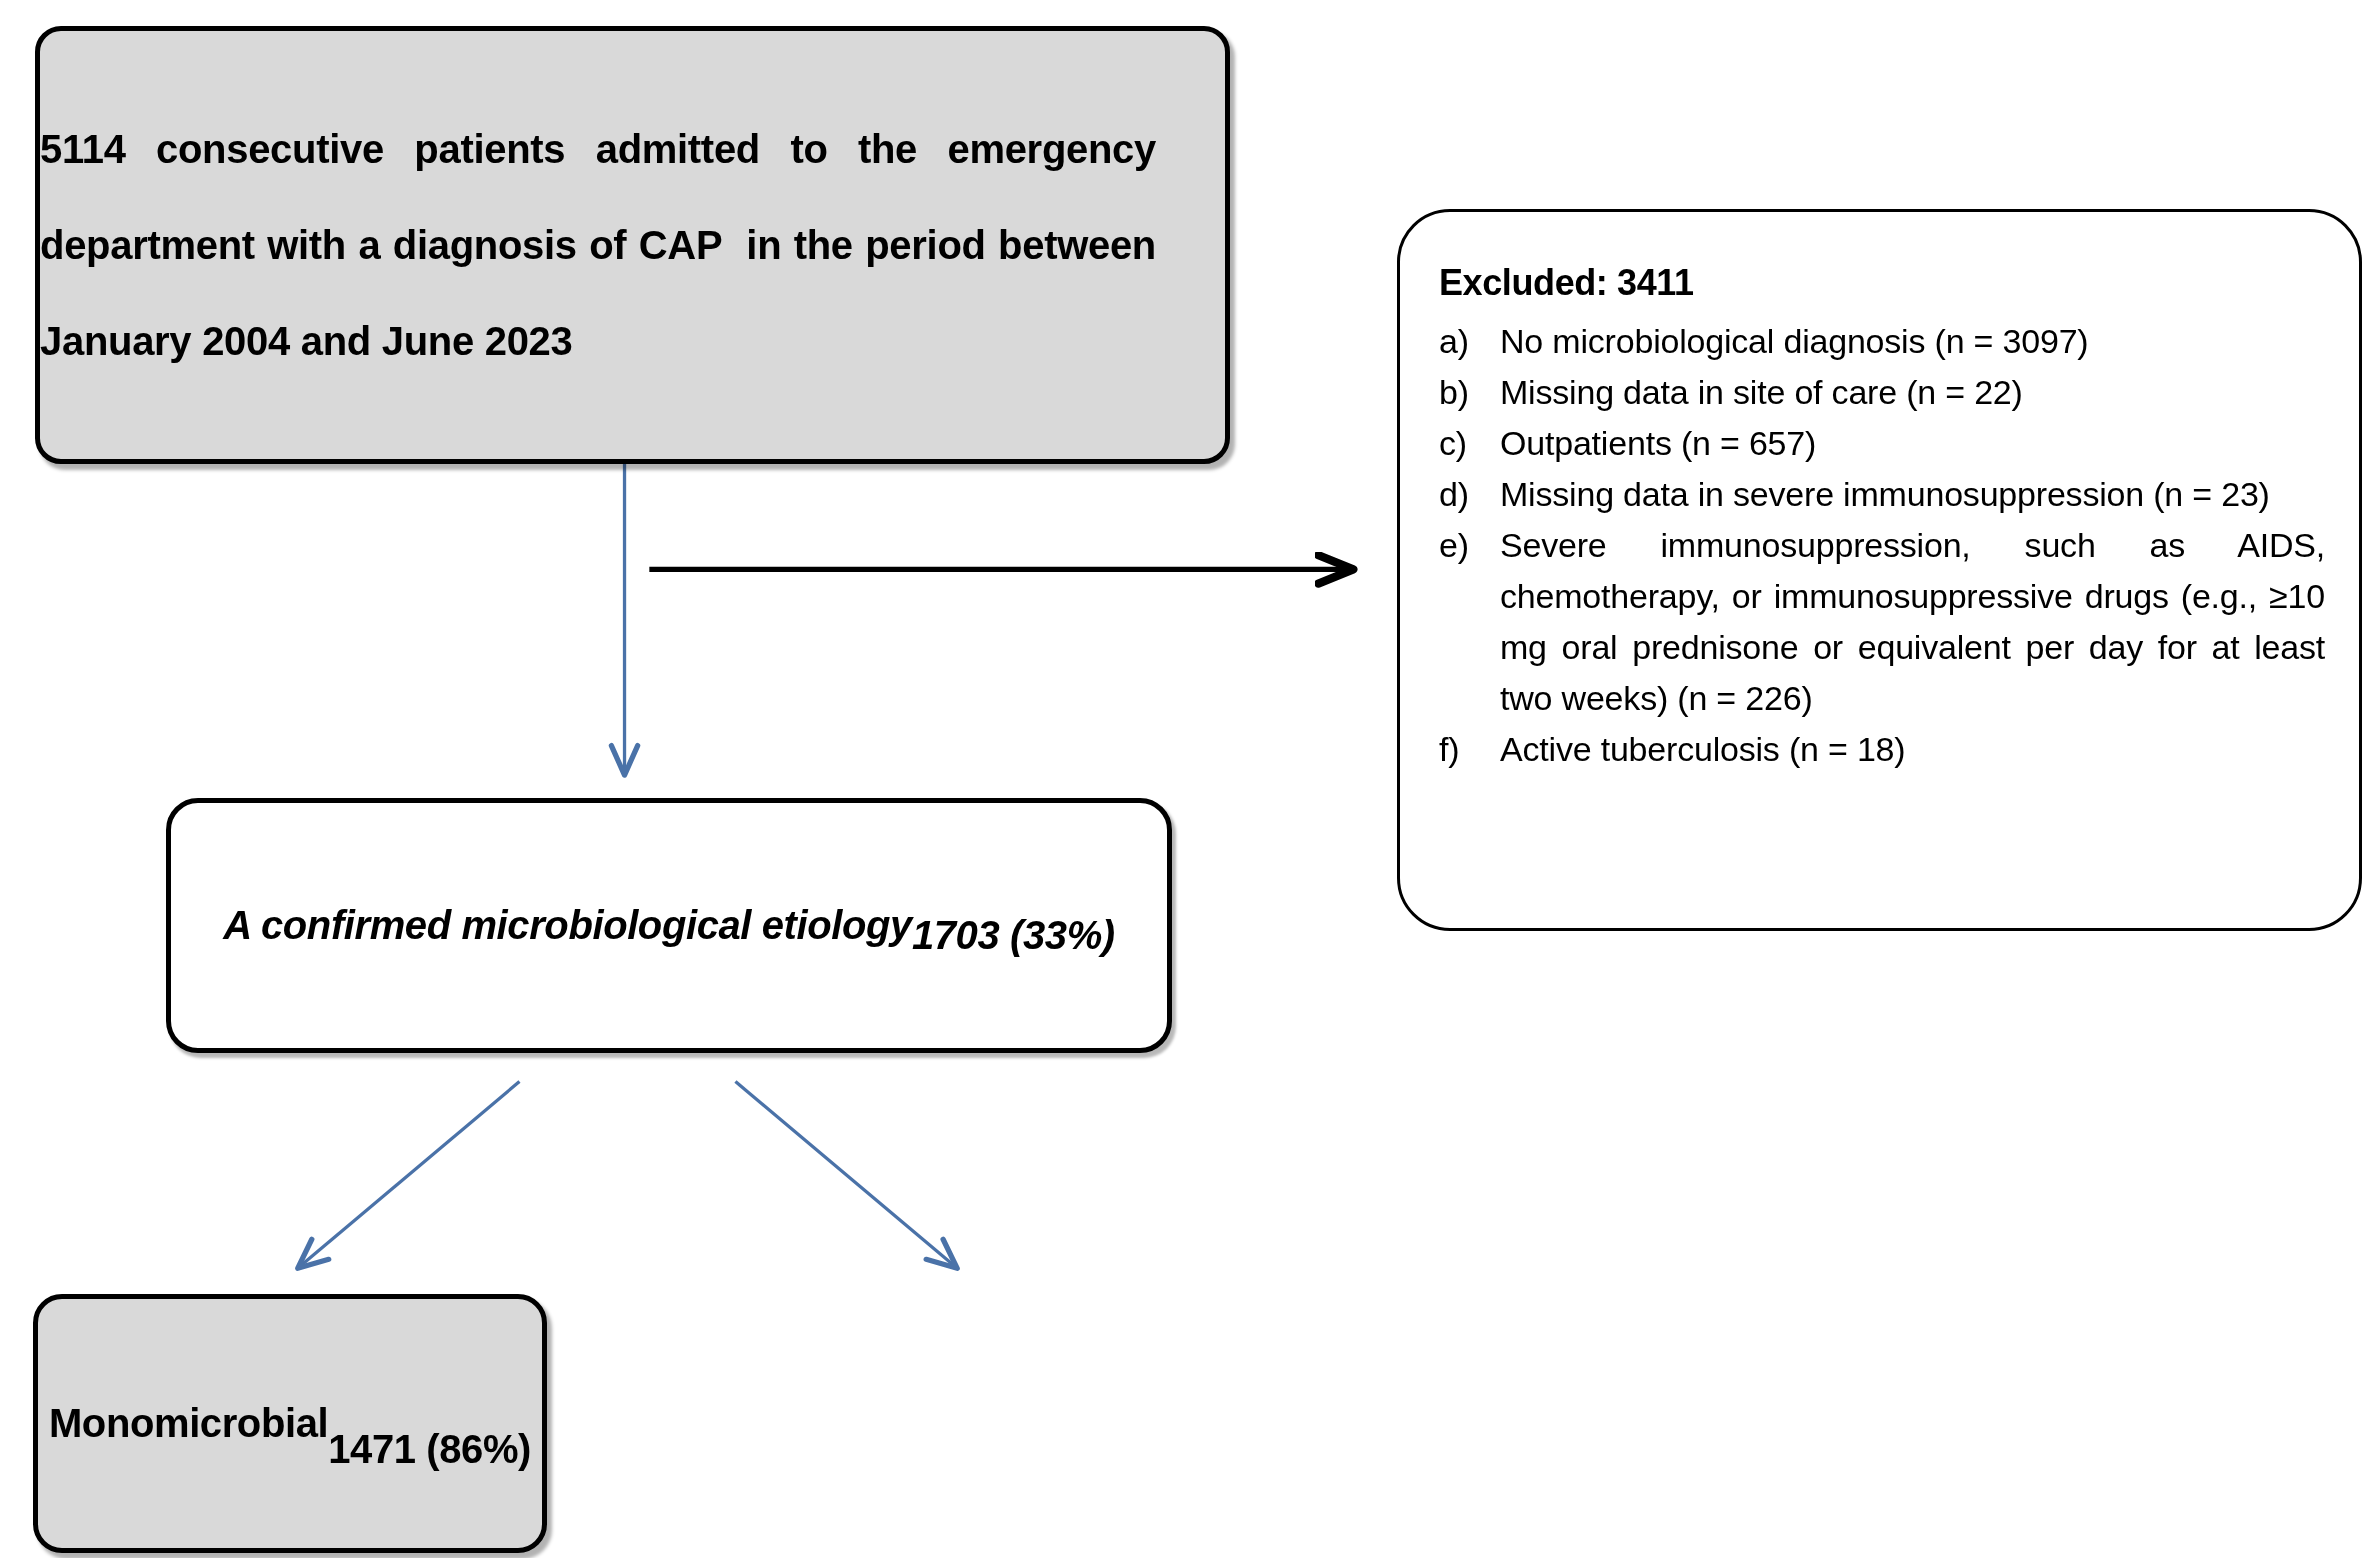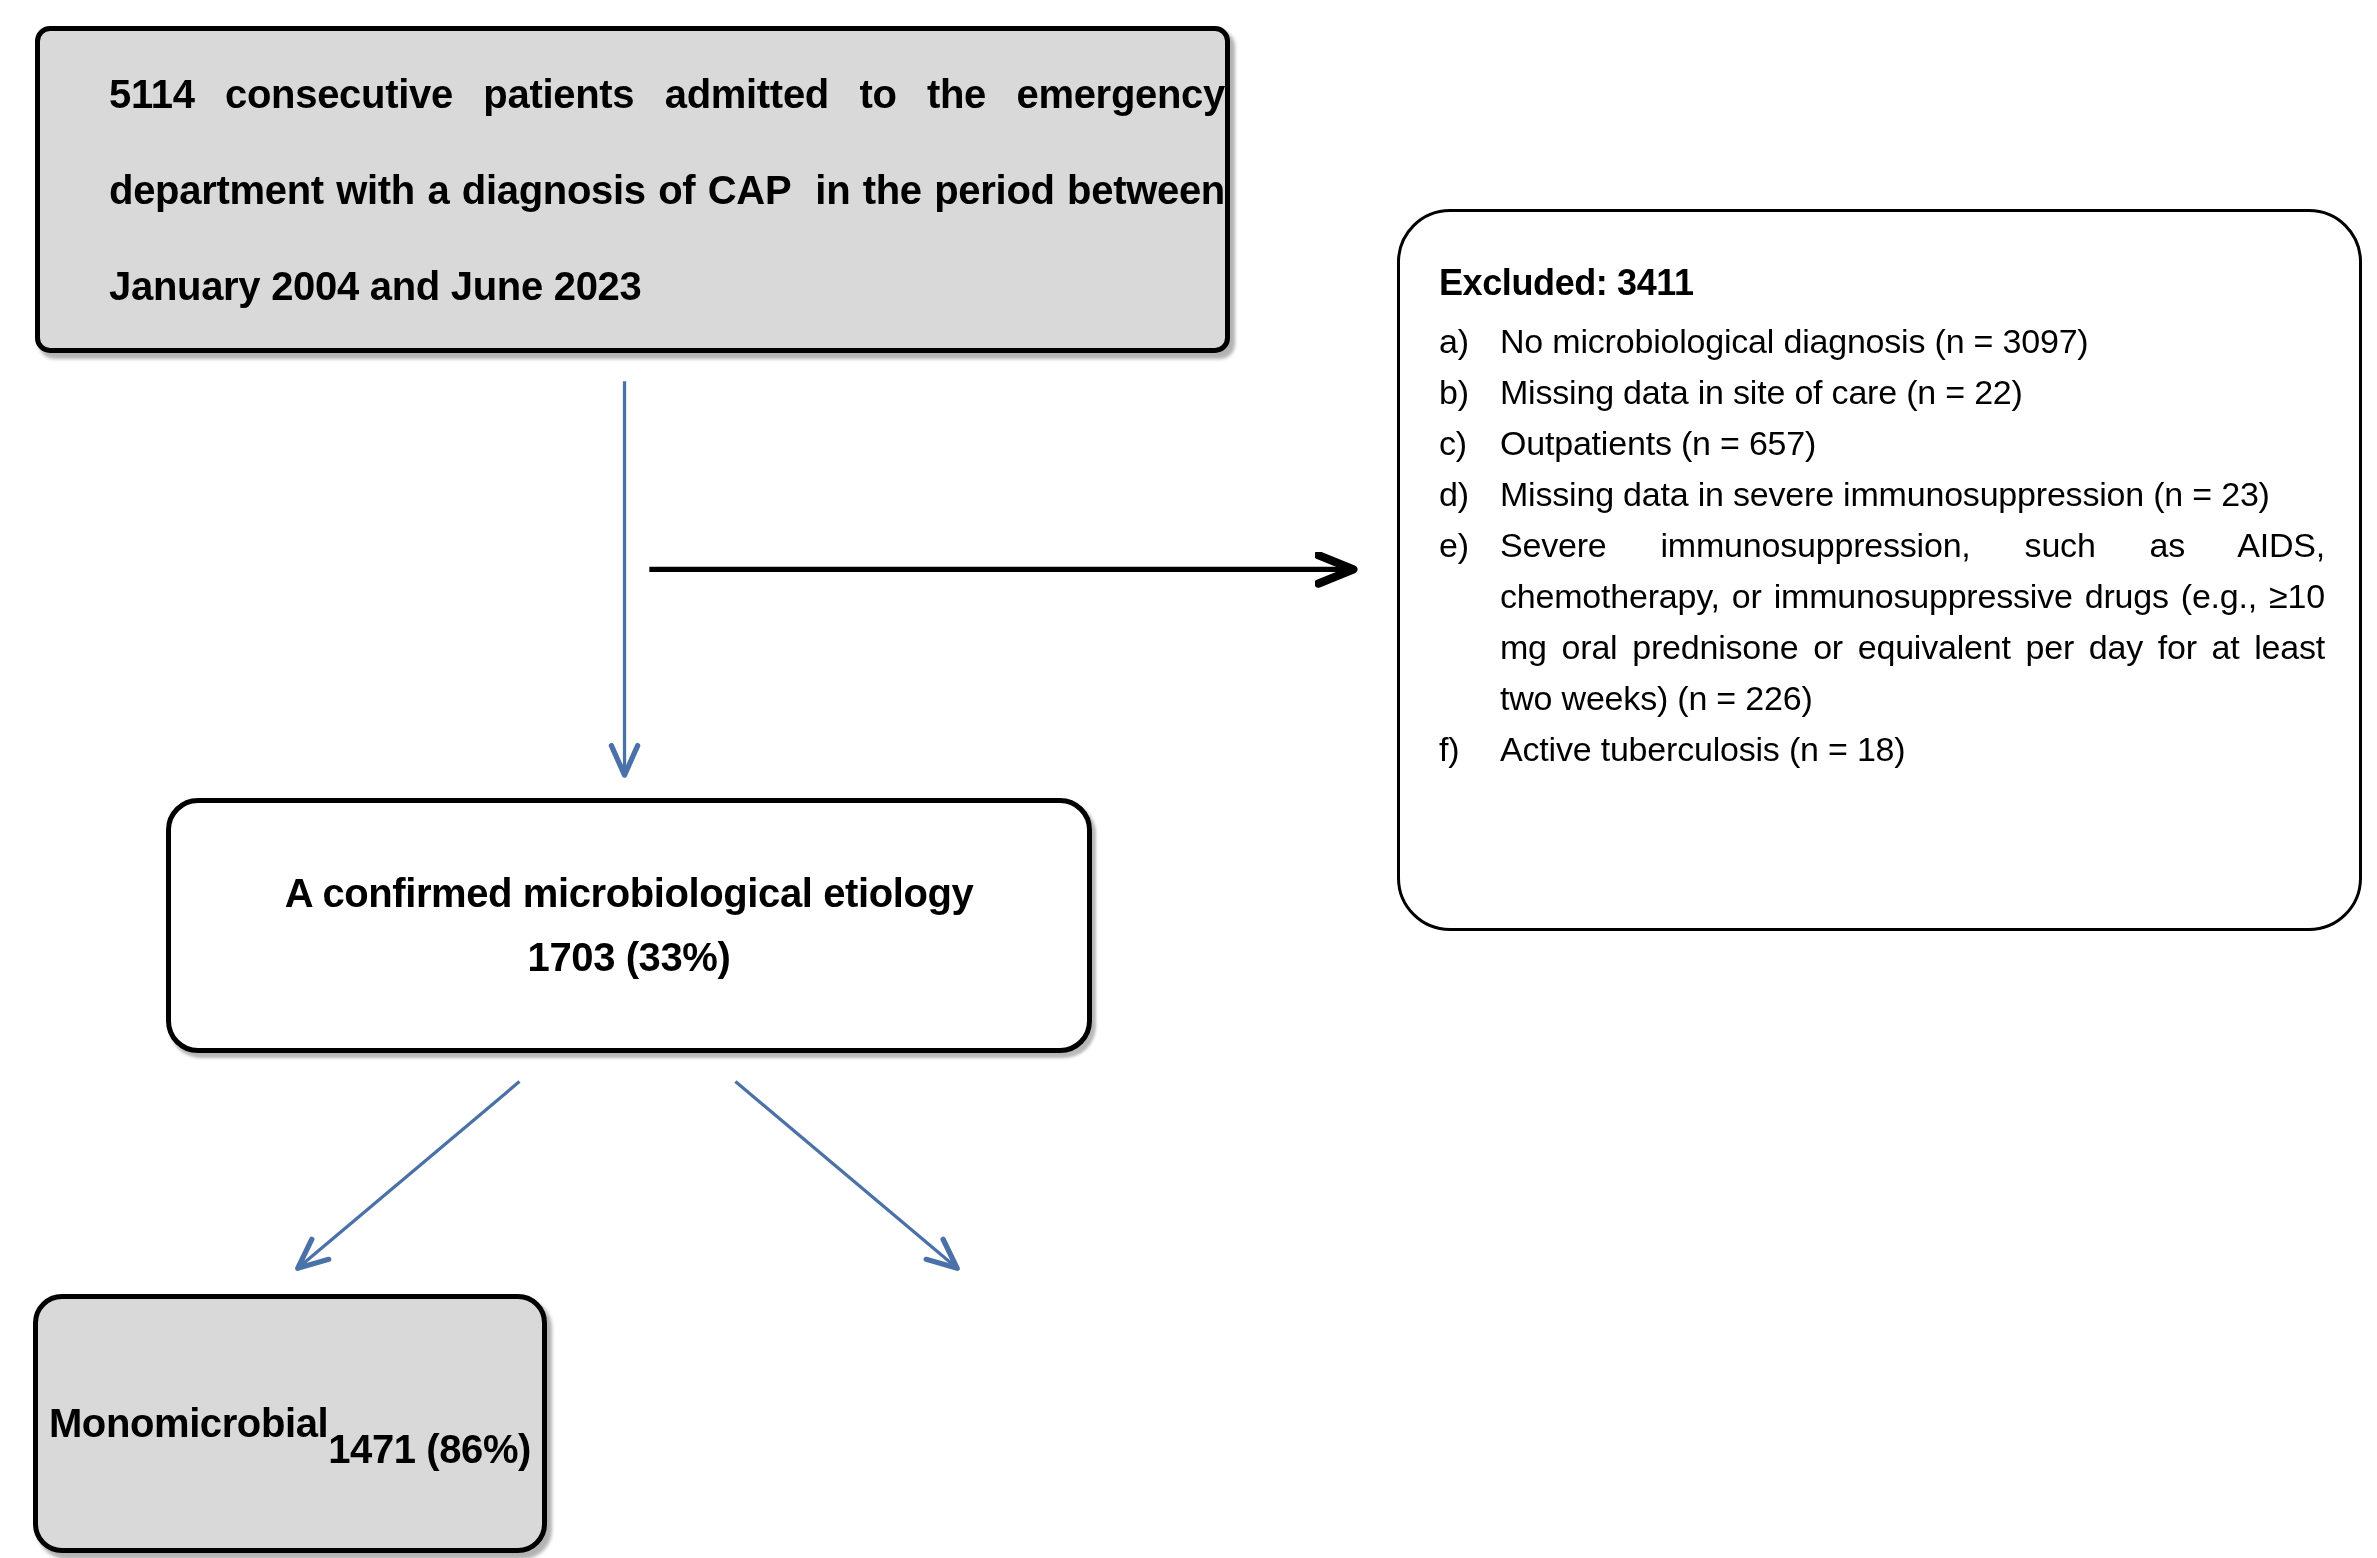--- a/index.html
+++ b/index.html
@@ -37,25 +37,25 @@
   .node-thin {
     background: #ffffff;
     border: 3.6px solid #000000;
   }
 
   
   #box-cohort {
     left: 35px;
     top: 26px;
     width: 1195px;
-    height: 327px;
-    border-radius: 15px;
+    height: 438px;
+    border-radius: 26px;
     display: flex;
     align-items: center;
-    justify-content: flex-end;
+    justify-content: flex-start;
   }
   #box-cohort .body {
     width: 1116px;
     font-size: 40px;
     font-weight: bold;
     line-height: 96px;
     text-align: justify;
     text-align-last: left;
     white-space: pre-wrap;
     letter-spacing: -0.3px;
@@ -98,27 +98,28 @@
   }
   .ex-text.justify {
     text-align: justify;
     text-align-last: left;
   }
 
   
   #box-etiology {
     left: 166px;
     top: 798px;
-    width: 926px;
+    width: 1006px;
     height: 255px;
     border-radius: 32px;
     display: flex;
-    flex-direction: column;
+    flex-direction: row;
     align-items: center;
     justify-content: center;
+    font-style: italic;
   }
   #box-etiology .line1 {
     font-size: 40px;
     font-weight: bold;
     letter-spacing: -0.4px;
   }
   #box-etiology .line2 {
     font-size: 40px;
     font-weight: bold;
     margin-top: 19px;

